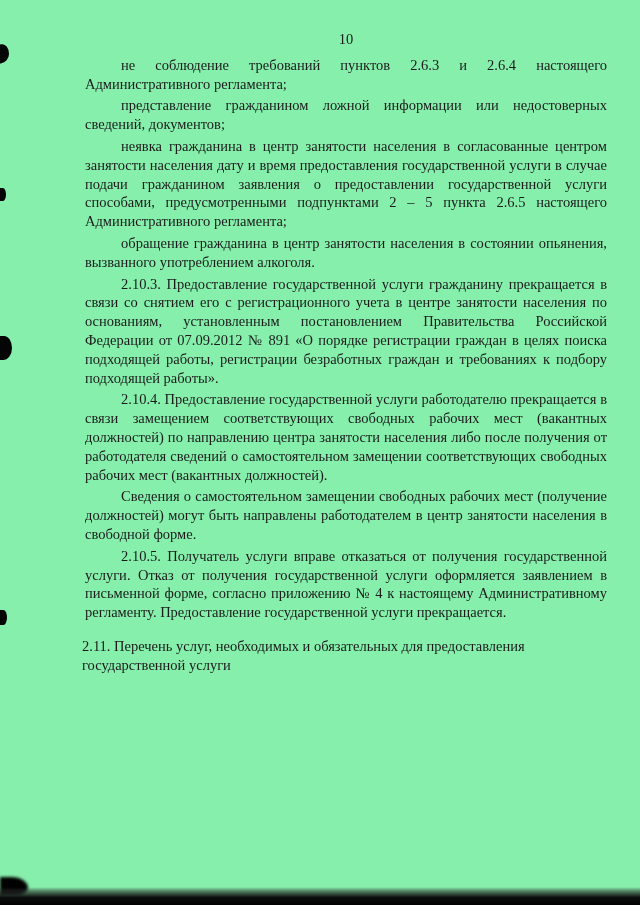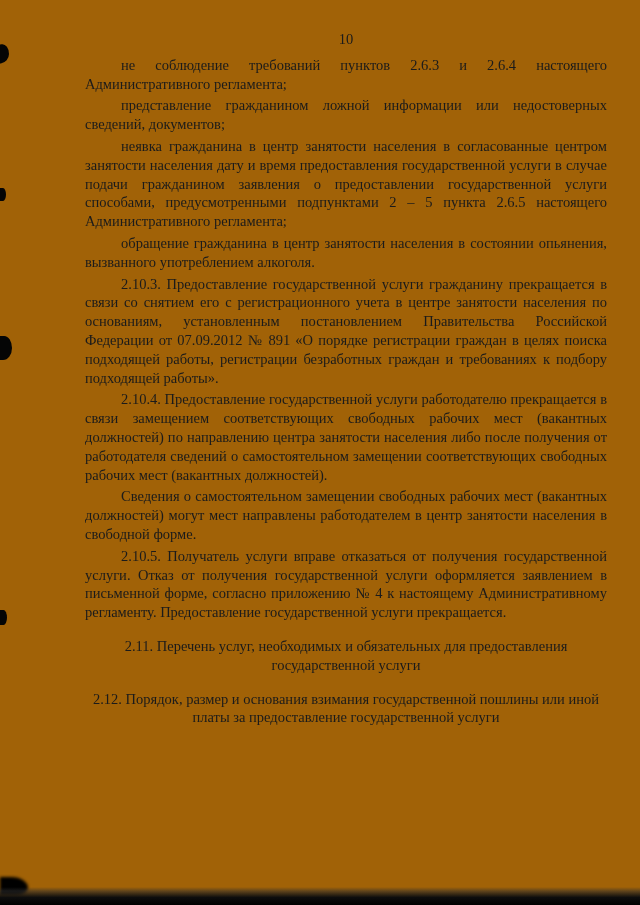--- a/index.html
+++ b/index.html
@@ -7,21 +7,21 @@
     width: 640px;
     height: 905px;
     position: relative;
     overflow: hidden;
     background: #f6f6f4;
     font-family: "Liberation Serif", serif;
   }
   .sheet {
     position: absolute;
     inset: 0;
-    background: #a16207;
+    background: #86efac;
   }
   .textblock {
     position: absolute;
     left: 82px;
     top: 30px;
     width: 528px;
     color: #1b1b1b;
     font-size: 14.5px;
     line-height: 18.8px;
   }
@@ -29,21 +29,21 @@
     text-align: center;
     margin: 0 0 7px 0;
   }
   p.para {
     margin: 3px;
     text-align: justify;
     text-indent: 36px;
   }
   p.heading {
     margin: 15px 0 15px 0;
-    text-align: center;
+    text-align: left;
     text-indent: 0;
   }
   p.heading-last {
     margin: 13px 0 0 0;
   }
 
   
   .artifact {
     position: absolute;
     background: #050505;
@@ -79,27 +79,26 @@
 
   <div class="textblock">
     <div class="page-number">10</div>
 
     <p class="para">не соблюдение требований пунктов 2.6.3 и 2.6.4 настоящего Административного регламента;</p>
     <p class="para">представление гражданином ложной информации или недостоверных сведений, документов;</p>
     <p class="para">неявка гражданина в центр занятости населения в согласованные центром занятости населения дату и время предоставления государственной услуги в случае подачи гражданином заявления о предоставлении государственной услуги способами, предусмотренными подпунктами 2 – 5 пункта 2.6.5 настоящего Административного регламента;</p>
     <p class="para">обращение гражданина в центр занятости населения в состоянии опьянения, вызванного употреблением алкоголя.</p>
     <p class="para">2.10.3. Предоставление государственной услуги гражданину прекращается в связи со снятием его с регистрационного учета в центре занятости населения по основаниям, установленным постановлением Правительства Российской Федерации от 07.09.2012 № 891 «О порядке регистрации граждан в целях поиска подходящей работы, регистрации безработных граждан и требованиях к подбору подходящей работы».</p>
     <p class="para">2.10.4. Предоставление государственной услуги работодателю прекращается в связи замещением соответствующих свободных рабочих мест (вакантных должностей) по направлению центра занятости населения либо после получения от работодателя сведений о самостоятельном замещении соответствующих свободных рабочих мест (вакантных должностей).</p>
-    <p class="para">Сведения о самостоятельном замещении свободных рабочих мест (вакантных должностей) могут мест направлены работодателем в центр занятости населения в свободной форме.</p>
+    <p class="para">Сведения о самостоятельном замещении свободных рабочих мест (получение должностей) могут быть направлены работодателем в центр занятости населения в свободной форме.</p>
     <p class="para">2.10.5. Получатель услуги вправе отказаться от получения государственной услуги. Отказ от получения государственной услуги оформляется заявлением в письменной форме, согласно приложению № 4 к настоящему Административному регламенту. Предоставление государственной услуги прекращается.</p>
 
     <p class="heading">2.11. Перечень услуг, необходимых и обязательных для предоставления государственной услуги</p>
 
 
-    <p class="heading heading-last">2.12. Порядок, размер и основания взимания государственной пошлины или иной платы за предоставление государственной услуги</p>
   </div>
 
   <div class="artifact a1"></div>
   <div class="artifact a2"></div>
   <div class="artifact a3"></div>
   <div class="artifact a4"></div>
   <div class="corner-blob"></div>
   <div class="bottom-bar"></div>
 
 </div>

